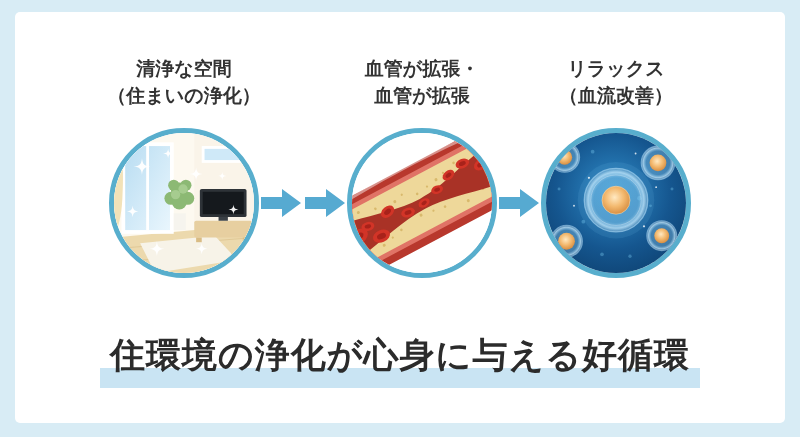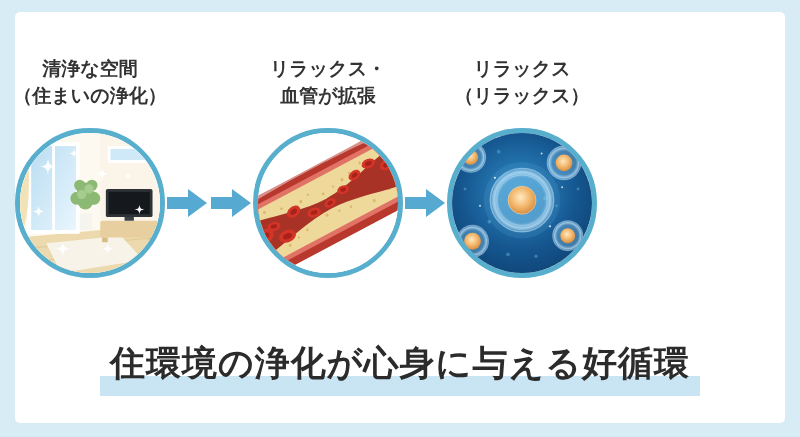--- a/index.html
+++ b/index.html
@@ -9,21 +9,21 @@
     font-family:"Liberation Sans","DejaVu Sans",sans-serif;
     overflow:hidden;
   }
   .screen{position:relative;width:800px;height:437px;}
   .card{
     position:absolute;left:15px;top:12px;right:15px;bottom:14px;
     background:var(--card-bg,#ffffff);
     border-radius:5px;
   }
   .flow{
-    display:flex;justify-content:flex-start;align-items:flex-start;
+    display:flex;justify-content:center;align-items:flex-start;
     padding-top:44px;
   }
   .step{width:150px;flex:none;display:flex;flex-direction:column;align-items:center;}
   .step-label{
     height:56px;text-align:center;font-weight:bold;
     font-size:19px;line-height:1.42;color:var(--label-text,#333333);
     white-space:nowrap;
   }
   .step-label span{display:block;}
   .circle{
@@ -31,21 +31,21 @@
     border:5px solid var(--accent,#58aecd);
     overflow:hidden;margin-top:16px;flex:none;background:#fff;
   }
   .circle svg{display:block;}
   .arrow-cell{
     width:44px;flex:none;height:32px;margin-top:131px;
     display:flex;justify-content:center;align-items:center;overflow:visible;
   }
   .title-wrap{text-align:center;margin-top:46px;}
   .title{
-    display:inline-block;margin:16px;
+    display:inline-block;margin:8px;
     font-size:35px;font-weight:bold;letter-spacing:1px;
     color:var(--title-text,#2b2b2b);
   }
   .hl{
     display:inline-block;
     padding:0 10px 9px 10px;
     background:linear-gradient(var(--title-highlight,#c9e4f3),var(--title-highlight,#c9e4f3)) no-repeat left bottom;
     background-size:100% 20px;
   }
 </style>
@@ -125,21 +125,21 @@
 
 
       <div class="arrow-cell">
         <svg width="40" height="32" viewBox="0 0 40 32">
           <polygon points="0,10 21,10 21,2 40,16 21,30 21,22 0,22" fill="var(--arrow,#56aad1)"></polygon>
         </svg>
       </div>
 
       <div class="step">
         <div class="step-label">
-          <span>リラックス・</span>
+          <span>血管が拡張・</span>
           <span>血管が拡張</span>
         </div>
         <div class="circle">
           <svg width="140" height="140" viewBox="0 0 150 150">
             <rect width="150" height="150" fill="#ffffff"></rect>
             <g transform="rotate(-28 75 75)">
               <rect x="-35" y="33" width="220" height="84" rx="40" fill="#b8382d"></rect>
               <rect x="-35" y="41" width="220" height="68" rx="33" fill="#e07366"></rect>
               <rect x="-35" y="46" width="220" height="58" rx="28" fill="#eed89a"></rect>
               <g fill="#d8b96c">
@@ -213,21 +213,21 @@
 
       <div class="arrow-cell">
         <svg width="40" height="32" viewBox="0 0 40 32">
           <polygon points="0,10 21,10 21,2 40,16 21,30 21,22 0,22" fill="var(--arrow,#56aad1)"></polygon>
         </svg>
       </div>
 
       <div class="step">
         <div class="step-label">
           <span>リラックス</span>
-          <span>（リラックス）</span>
+          <span>（血流改善）</span>
         </div>
         <div class="circle">
           <svg width="140" height="140" viewBox="0 0 150 150">
             <defs>
               <radialGradient id="cellbg" cx="48%" cy="42%" r="75%">
                 <stop offset="0" stop-color="#2f8cc9"></stop>
                   <stop offset="0.55" stop-color="#15568f"></stop>
                   <stop offset="1" stop-color="#0b3a66"></stop>
               </radialGradient>
               <radialGradient id="cellbody" cx="50%" cy="50%" r="50%">

